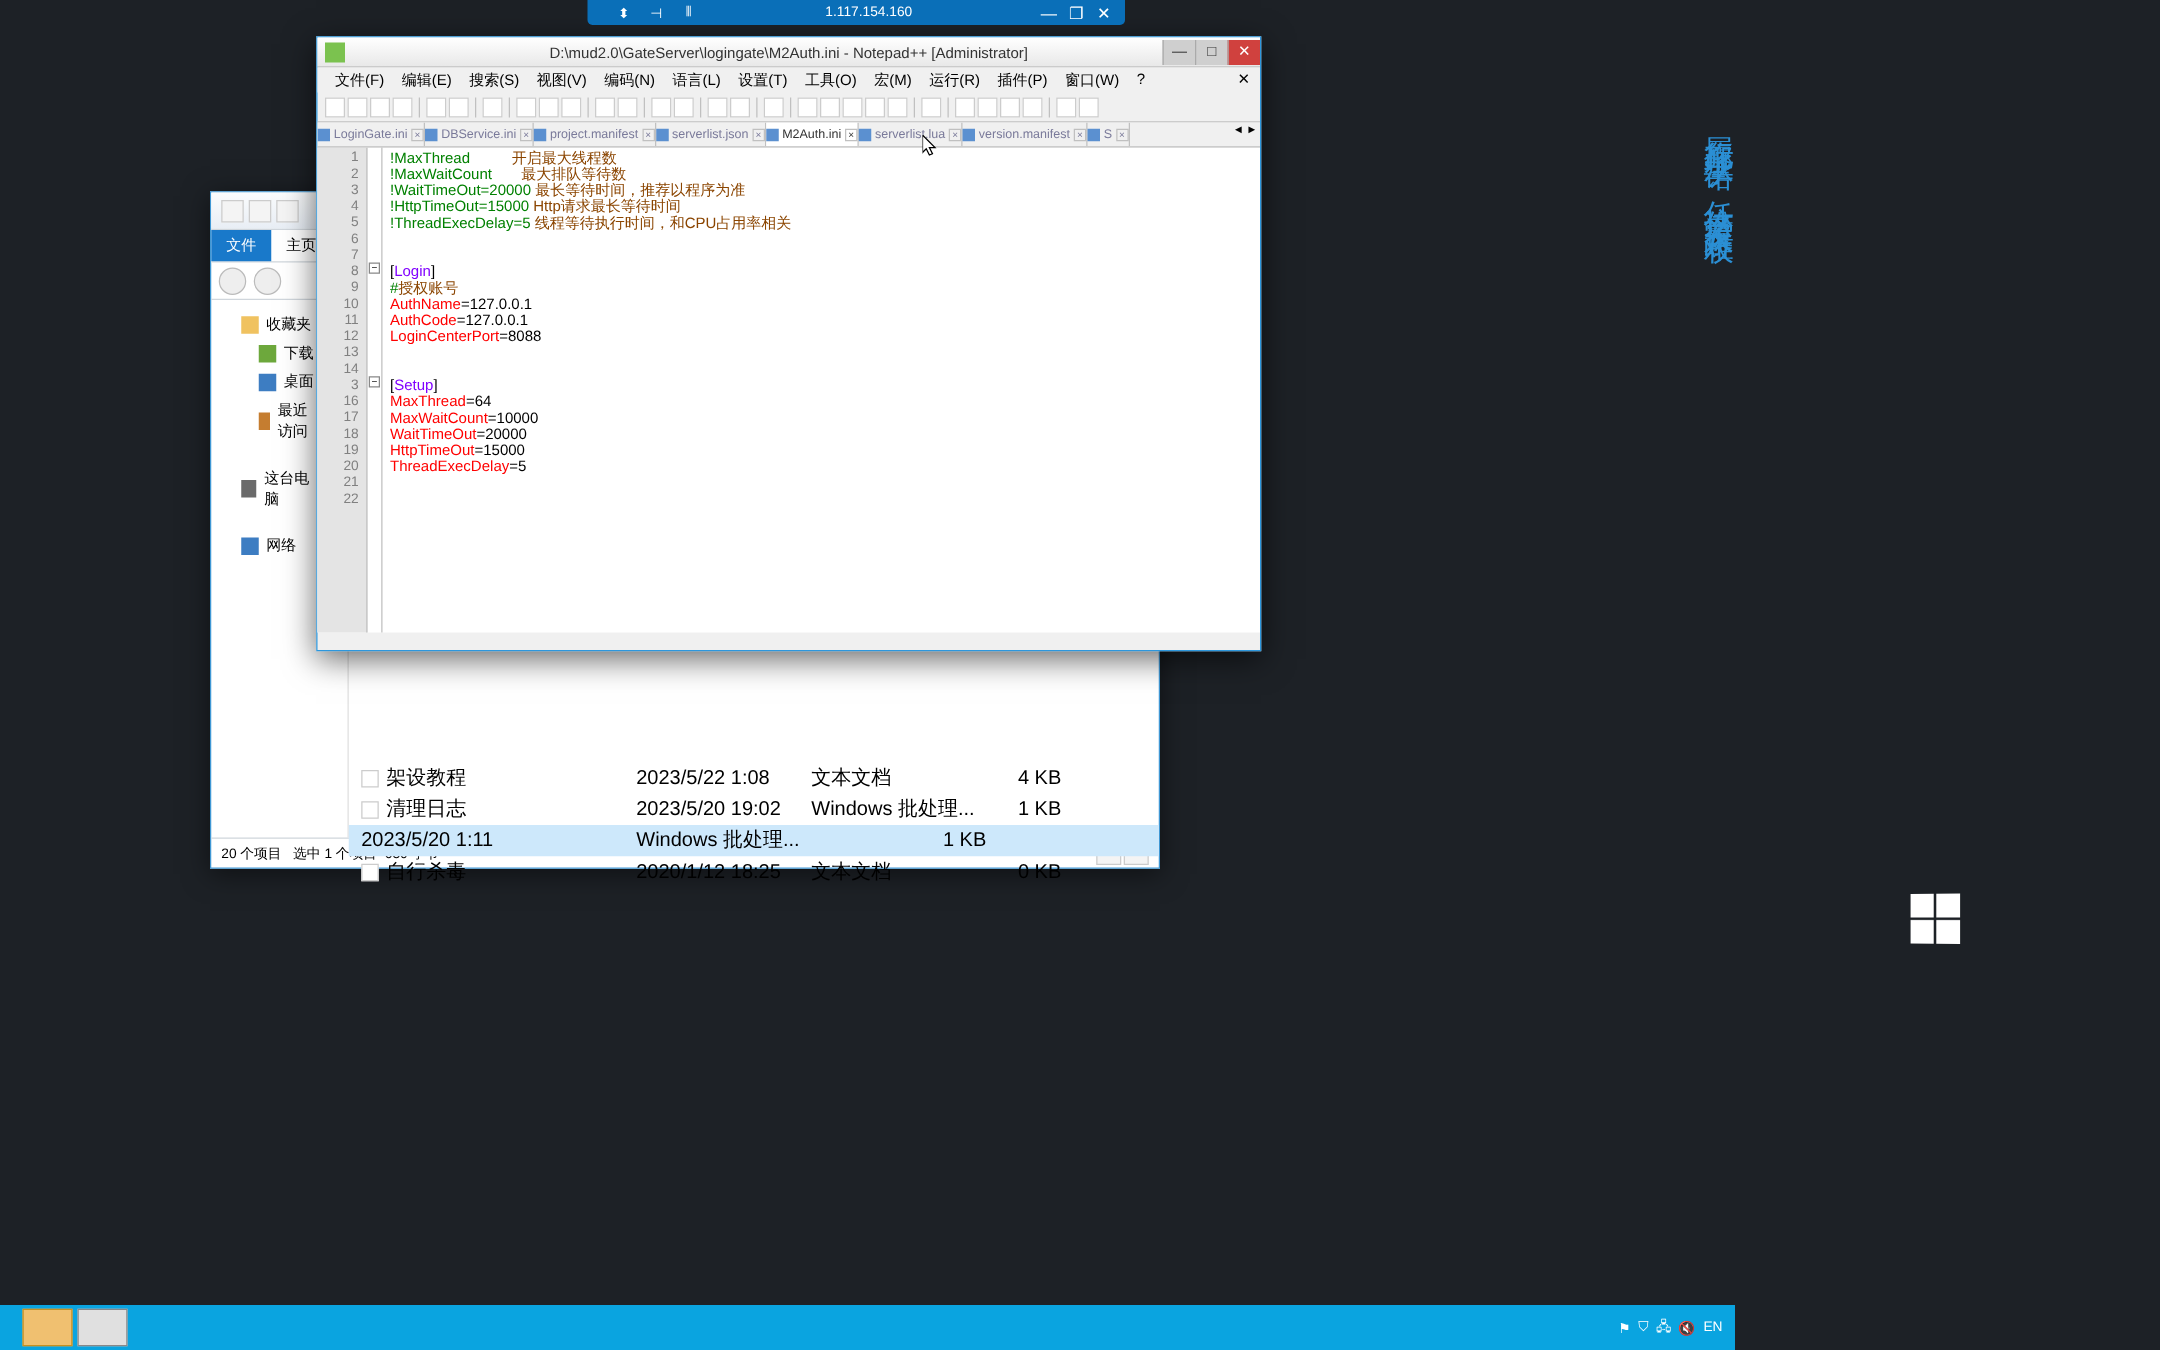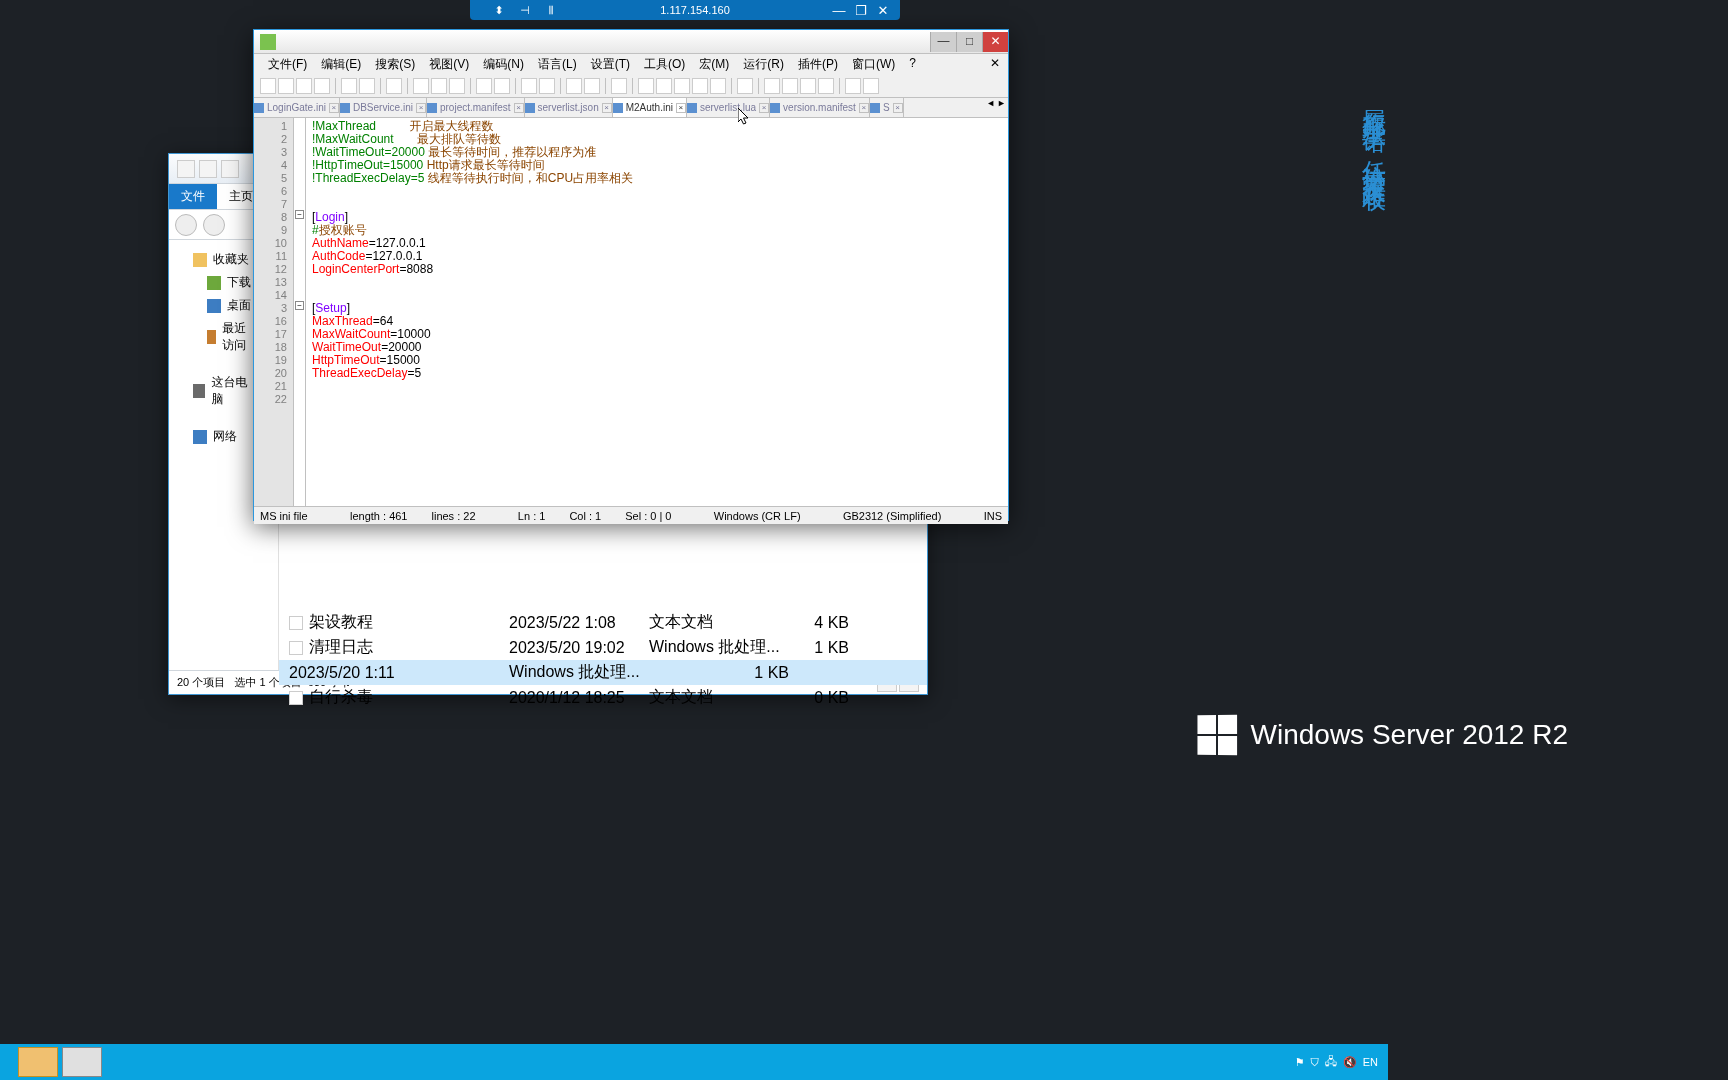--- a/index.html
+++ b/index.html
@@ -113,21 +113,20 @@
 
 <div class="vtext">履行那些承诺　任这份爱覆水难收</div>
 
 <div class="branding">
   <div class="winlogo">
       <div></div>
       <div></div>
       <div></div>
       <div></div>
     </div>
-  <div class="brandtext">Windows Server 2012 R2</div>
 </div>
 
 <div class="explorer">
   <div class="explorer-title">
     <div class="explorer-qat">
       <div class="qat-ico"></div>
       <div class="qat-ico"></div>
       <div class="qat-ico"></div>
     </div>
   </div>
@@ -207,20 +206,21 @@
       <div class="vt"></div>
     </div>
   </div>
 </div>
 
 <div class="npp">
   <div class="npp-title">
     <div class="npp-title-left">
         <div class="npp-ico"></div>
       </div>
+    <div class="npp-title-text">D:\mud2.0\GateServer\logingate\M2Auth.ini - Notepad++ [Administrator]</div>
     <div class="npp-ctrl">
       <div class="npp-btn">—</div>
       <div class="npp-btn">□</div>
       <div class="npp-btn close">✕</div>
     </div>
   </div>
   <div class="npp-menu" id="npp-menu">
     <span class="menu-item">文件(F)</span>
       <span class="menu-item">编辑(E)</span>
       <span class="menu-item">搜索(S)</span>
@@ -348,35 +348,20 @@
         <div>20</div>
         <div>21</div>
         <div>22</div>
       </div>
     <div class="fold">
       <div class="fold-mark" style="top:92px">−</div>
       <div class="fold-mark" style="top:183px">−</div>
     </div>
     <div class="code" id="code"><div><span class="c-green">!MaxThread          </span><span class="c-brown">开启最大线程数</span></div><div><span class="c-green">!MaxWaitCount       </span><span class="c-brown">最大排队等待数</span></div><div><span class="c-green">!WaitTimeOut=20000 </span><span class="c-brown">最长等待时间，推荐以程序为准</span></div><div><span class="c-green">!HttpTimeOut=15000 </span><span class="c-brown">Http请求最长等待时间</span></div><div><span class="c-green">!ThreadExecDelay=5 </span><span class="c-brown">线程等待执行时间，和CPU占用率相关</span></div><div>&nbsp;</div><div>&nbsp;</div><div><span class="c-black">[</span><span class="c-purple">Login</span><span class="c-black">]</span></div><div><span class="c-green">#</span><span class="c-brown">授权账号</span></div><div><span class="c-red">AuthName</span><span class="c-black">=127.0.0.1</span></div><div><span class="c-red">AuthCode</span><span class="c-black">=127.0.0.1</span></div><div><span class="c-red">LoginCenterPort</span><span class="c-black">=8088</span></div><div>&nbsp;</div><div>&nbsp;</div><div><span class="c-black">[</span><span class="c-purple">Setup</span><span class="c-black">]</span></div><div><span class="c-red">MaxThread</span><span class="c-black">=64</span></div><div><span class="c-red">MaxWaitCount</span><span class="c-black">=10000</span></div><div><span class="c-red">WaitTimeOut</span><span class="c-black">=20000</span></div><div><span class="c-red">HttpTimeOut</span><span class="c-black">=15000</span></div><div><span class="c-red">ThreadExecDelay</span><span class="c-black">=5</span></div><div>&nbsp;</div><div>&nbsp;</div></div>
   </div>
-  <div class="npp-status">
-    <span>MS ini file</span>
-    <div class="st-g">
-      <span>length : 461</span>
-      <span>lines : 22</span>
-    </div>
-    <div class="st-g">
-      <span>Ln : 1</span>
-      <span>Col : 1</span>
-      <span>Sel : 0 | 0</span>
-    </div>
-    <span>Windows (CR LF)</span>
-    <span>GB2312 (Simplified)</span>
-    <span>INS</span>
-  </div>
 </div>
 
 <svg class="cursor" viewBox="0 0 12 18">
     <path d="M0 0 L0 14 L3 11 L5.5 16 L8 15 L5.5 10 L10 10 Z" fill="#fff" stroke="#000" stroke-width="1"></path>
   </svg>
 
 <div class="taskbar">
   <div class="taskbar-left">
     <div class="task-icon"></div>
     <div class="task-icon task-icon2"></div>

